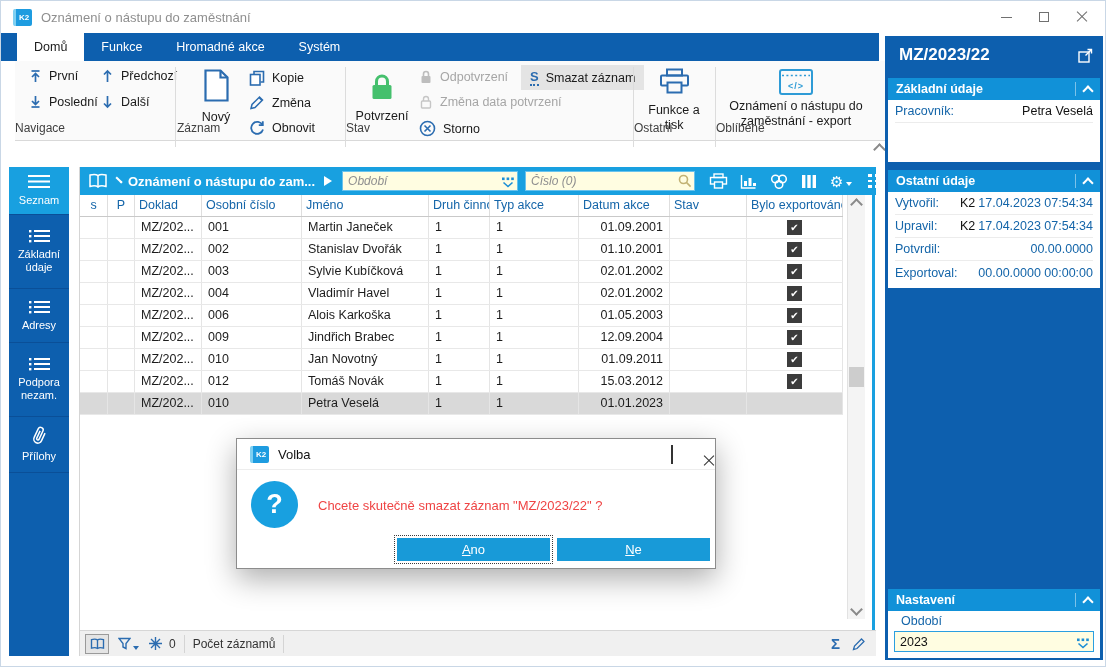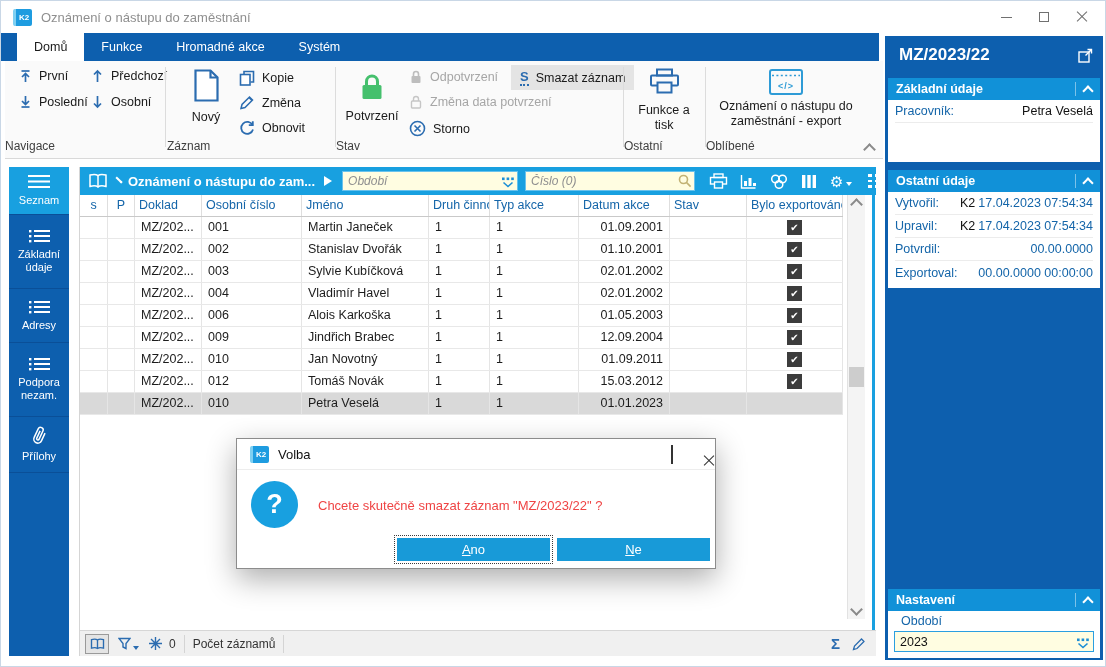--- a/index.html
+++ b/index.html
@@ -21,21 +21,21 @@
   .ic-close::before,.ic-close::after{content:"";position:absolute;left:-1px;top:5px;width:14px;height:1px;background:#707070}
   .ic-close::before{transform:rotate(45deg)}
   .ic-close::after{transform:rotate(-45deg)}
 
   
   .tabbar{position:absolute;left:0;top:32px;width:878px;height:28px;background:#0d5fae;display:flex;padding-left:16px}
   .tab{height:28px;display:flex;align-items:center;padding:0 17px;color:#fff;font-size:12.5px;cursor:default}
   .tab.active{background:#fff;color:#1a1a1a}
 
   
-  .ribbon{position:absolute;left:4px;top:60px;width:878px;height:98px;background:#fafafa;border-bottom:1px solid #d9d9d9}
+  .ribbon{position:absolute;left:14px;top:60px;width:878px;height:80px;background:#fafafa;border-bottom:1px solid #d9d9d9}
   .rsep{position:absolute;top:6px;height:80px;width:1px;background:#dcdcdc}
   .rlabel{position:absolute;bottom:5px;font-size:12px;color:#3f3f3f}
   .rsmall{position:absolute;display:flex;align-items:center;gap:7px;font-size:12.5px;color:#1a1a1a;white-space:nowrap}
   .rsmall.disabled{color:#a6a6a6}
   .rbig{position:absolute;display:flex;flex-direction:column;align-items:center;font-size:12.5px;color:#1a1a1a;text-align:center;line-height:15px}
   .rbig .bicon{margin-bottom:4px}
   .smazat-box{position:absolute;left:506px;top:4px;height:25px;background:#e4e4e4;display:flex;align-items:center;gap:7px;
               padding:0 9px;font-size:12.5px;color:#1a1a1a}
   .s-key{color:#2b6cb0;font-size:13px;font-weight:bold;border-bottom:2px dotted #2b6cb0;line-height:14px}
   .chev-up{width:9px;height:9px;border-left:2px solid #8a8a8a;border-top:2px solid #8a8a8a;transform:rotate(45deg)}
@@ -179,21 +179,21 @@
     <div class="rsmall" style="left:86px;top:8px">
       <svg width="13" height="14">
           <path d="M6.5 13V2M3 5.5L6.5 2 10 5.5" stroke="#2b6cb0" stroke-width="1.7" fill="none"></path>
         </svg>
       <span>Předchozí</span>
     </div>
     <div class="rsmall" style="left:86px;top:34px">
       <svg width="13" height="14">
           <path d="M6.5 1v11M3 8.5L6.5 12 10 8.5" stroke="#2b6cb0" stroke-width="1.7" fill="none"></path>
         </svg>
-      <span>Osobní</span>
+      <span>Další</span>
     </div>
     <div class="rlabel" style="left:0;width:160px">Navigace</div>
     <div class="rsep" style="left:160px"></div>
 
     <div class="rbig" style="left:176px;top:8px;width:50px">
       <span class="bicon">
         <svg width="27" height="33" viewBox="0 0 27 33">
             <path d="M2.5 1.5h15l7 7v23h-22z" fill="#fff" stroke="#2b6cb0" stroke-width="2.2"></path>
             <path d="M17.5 1.5v7h7" fill="none" stroke="#2b6cb0" stroke-width="2.2"></path>
           </svg>

